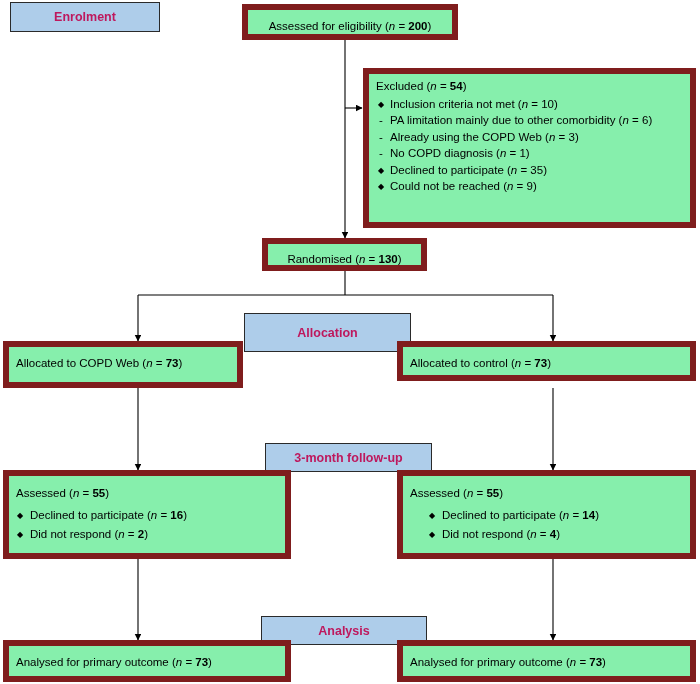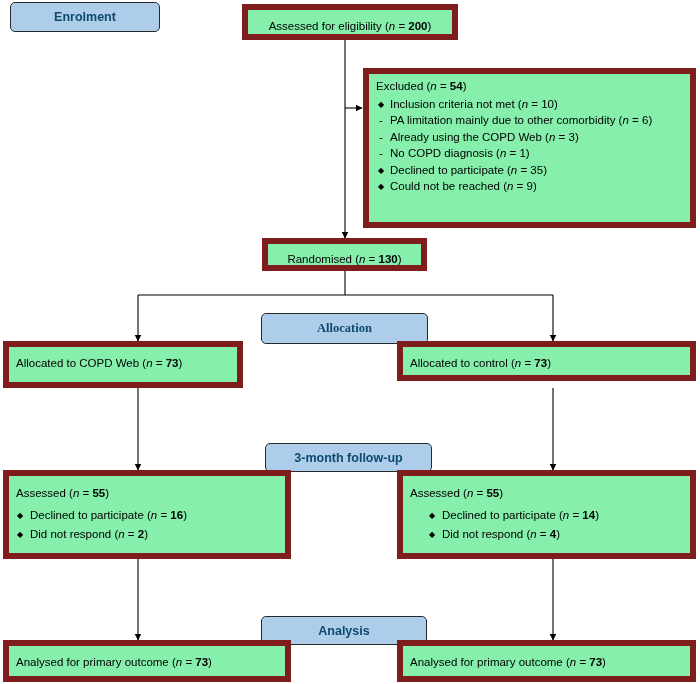--- a/index.html
+++ b/index.html
@@ -30,25 +30,25 @@
     padding: 5px 7px;
   }
   .center {
     text-align: center;
   }
   .stage {
     position: absolute;
     box-sizing: border-box;
     background: #aecdea;
     border: 1px solid #2a2a2a;
-    border-radius: 5px;
+    border-radius: 0;
     text-align: center;
     font-weight: bold;
     font-size: 12.5px;
-    color: #0c4a6e;
+    color: #be185d;
     display: flex;
     align-items: center;
     justify-content: center;
   }
   svg.lines {
     position: absolute;
     left: 0;
     top: 0;
     width: 700px;
     height: 684px;
@@ -128,21 +128,21 @@
     <line x1="553" y1="388" x2="553" y2="470" stroke="#000" stroke-width="1.1" marker-end="url(#arrow)"></line>
 
     <line x1="138" y1="559" x2="138" y2="640" stroke="#000" stroke-width="1.1" marker-end="url(#arrow)"></line>
     <line x1="553" y1="559" x2="553" y2="640" stroke="#000" stroke-width="1.1" marker-end="url(#arrow)"></line>
   </svg>
 
   <div class="stage" style="left:10px; top:2px; width:150px; height:30px;">
     <span>Enrolment</span>
   </div>
 
-  <div class="stage" style="left:261px; top:313px; width:167px; height:31px;font-family:Liberation Serif, serif;">
+  <div class="stage" style="left:244px; top:313px; width:167px; height:39px;">
     <span>Allocation</span>
   </div>
 
   <div class="stage" style="left:265px; top:443px; width:167px; height:29px;">
     <span>3-month follow-up</span>
   </div>
 
   <div class="stage" style="left:261px; top:616px; width:166px; height:29px;">
     <span>Analysis</span>
   </div>

